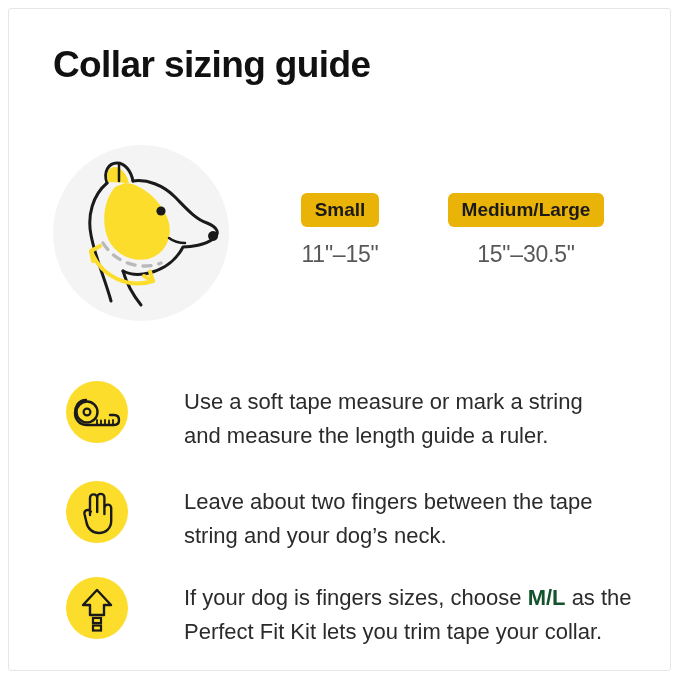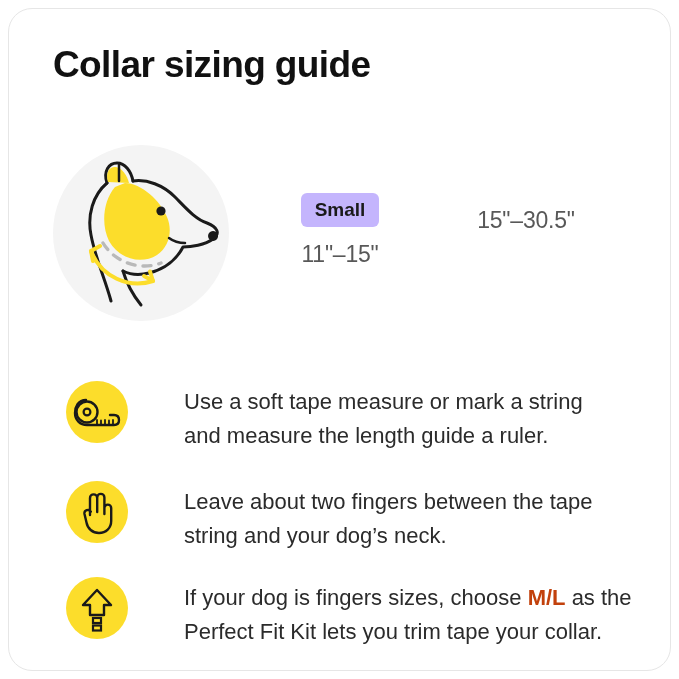--- a/index.html
+++ b/index.html
@@ -15,21 +15,21 @@
     overflow: hidden;
   }
   .card {
     position: absolute;
     left: 8px;
     top: 8px;
     width: 663px;
     height: 663px;
     background: #ffffff;
     border: 1px solid #e6e6e6;
-    border-radius: 24px;
+    border-radius: 3px;
     box-sizing: border-box;
     overflow: hidden;
   }
 
   
   .title {
     position: absolute;
     left: 44px;
     top: 36px;
     font-size: 37px;
@@ -57,21 +57,21 @@
     height: 190px;
   }
 
   
   .size-col {
     position: absolute;
     text-align: center;
   }
   .size-chip {
     display: inline-block;
-    background: #c4b5fd;
+    background: #eab308;
     border-radius: 6px;
     padding: 7px 14px 8px 14px;
     font-size: 19px;
     font-weight: bold;
     color: #1a1a1a;
     line-height: 1;
   }
   .size-range {
     margin-top: 16px;
     font-size: 23px;
@@ -101,21 +101,21 @@
   .tip-badge svg { position: absolute; left: 0; top: 0; }
   .tip-text {
     position: absolute;
     left: 175px;
     top: 4px;
     width: 465px;
     font-size: 22px;
     line-height: 1.55;
     color: #2b2b2b;
   }
-  .tip-text b { font-weight: bold; color: #c2410c; }
+  .tip-text b { font-weight: bold; color: #14532d; }
 
   #tip-1 { top: 372px; }
   #tip-2 { top: 472px; }
   #tip-3 { top: 568px; }
 </style>
 </head>
 <body>
 
 <div class="card">
 
@@ -150,20 +150,21 @@
     <path d="M108 142 l-9 -5 M108 142 l-3 -9.5" fill="none" stroke="#FCDD2B" stroke-width="4" stroke-linecap="round"></path>
     <path d="M46 112 l9 -5 M46 112 l2 10" fill="none" stroke="#FCDD2B" stroke-width="4" stroke-linecap="round"></path>
   </svg>
 
   <div class="size-col" id="col-small">
     <span class="size-chip">Small</span>
     <div class="size-range">11"–15"</div>
   </div>
 
   <div class="size-col" id="col-ml">
+    <span class="size-chip">Medium/Large</span>
     <div class="size-range">15"–30.5"</div>
   </div>
 
   <div class="tip" id="tip-1">
     <div class="tip-badge">
       <svg width="62" height="62" viewBox="0 0 62 62">
         <path d="M20 19 C12 19 9 26 9 32 C9 39 14 44 21 44 L48 44 C51 44 53 42 53 39
                  C53 36 51 34 48 34 L44 34" fill="none" stroke="#1a1a1a" stroke-width="2.4" stroke-linecap="round" stroke-linejoin="round"></path>
         <circle cx="21" cy="31" r="10.5" fill="none" stroke="#1a1a1a" stroke-width="2.4"></circle>
         <circle cx="21" cy="31" r="3.4" fill="none" stroke="#1a1a1a" stroke-width="2.2"></circle>

